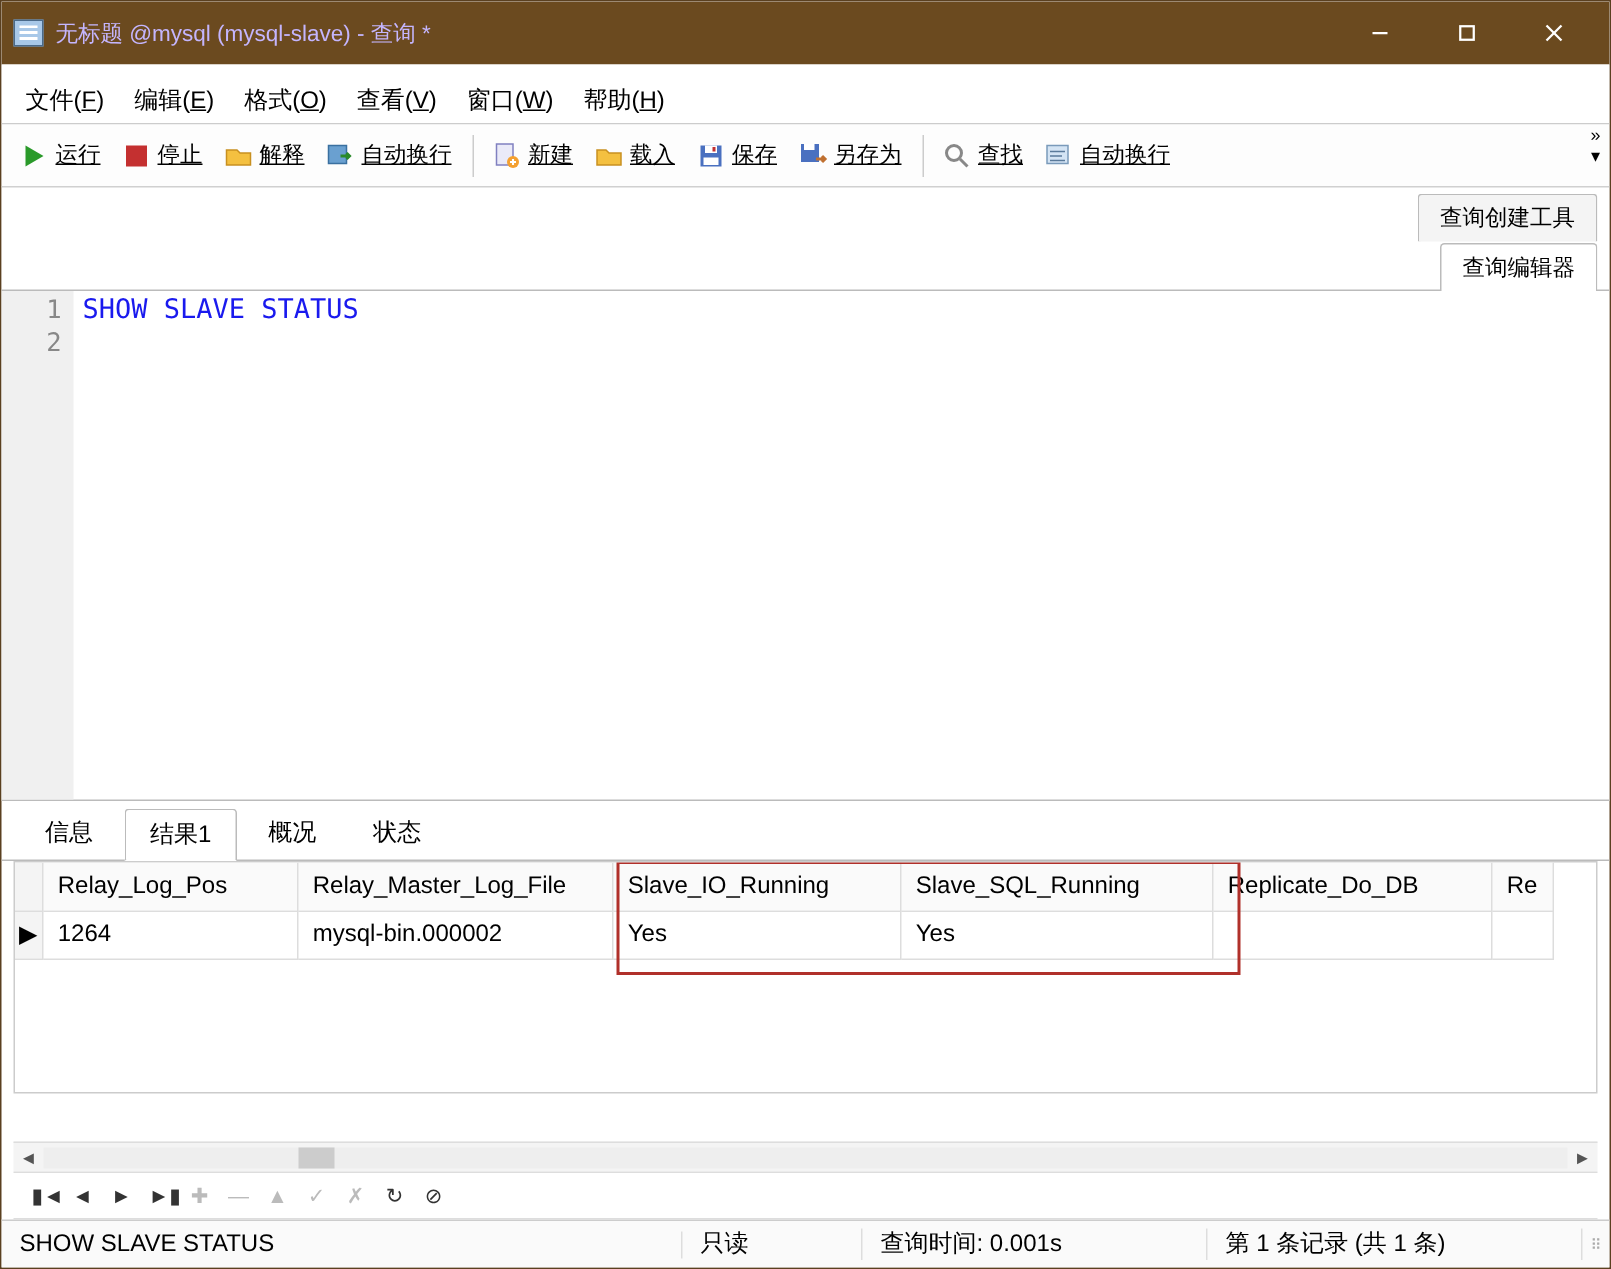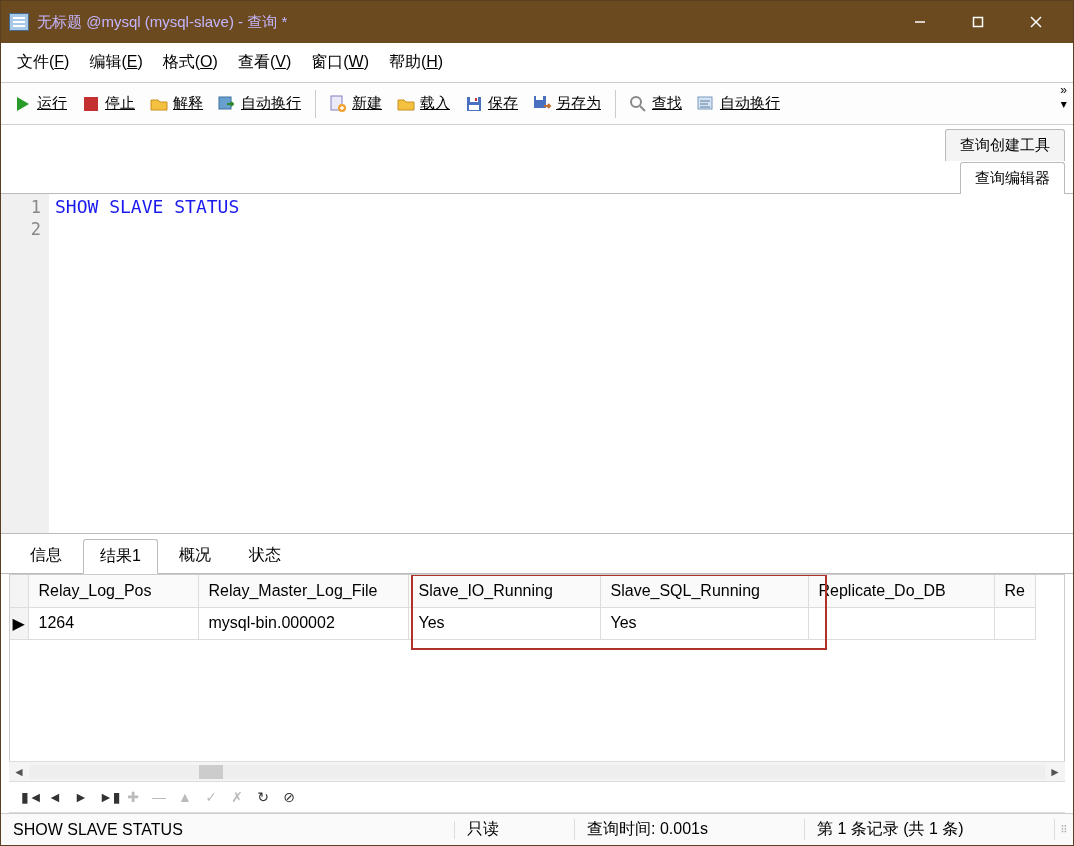--- a/index.html
+++ b/index.html
@@ -3,42 +3,42 @@
 <meta charset="utf-8">
 <style>
 * { box-sizing: border-box; margin: 0; padding: 0; }
 body { font-family: "Microsoft YaHei", Arial, sans-serif; font-size: 14px; background: #fff; width: 1074px; height: 846px; overflow: hidden; display: flex; flex-direction: column; border: 1px solid #5a4020; }
 .titlebar { background: #6b4a1f; color: #c4b5fd; height: 42px; display: flex; align-items: center; padding: 0 8px; }
 .titlebar .app-icon { width: 20px; height: 18px; background: #a8c8e8; border: 1px solid #4a6a8a; margin-right: 8px; position: relative; }
 .titlebar .app-icon::before { content: ""; position: absolute; inset: 3px; background: repeating-linear-gradient(0deg, #fff 0 2px, transparent 2px 4px); }
 .titlebar .title { flex: 1; font-size: 15px; }
 .titlebar .ctrl { width: 58px; height: 40px; display: flex; align-items: center; justify-content: center; color: #fff; cursor: pointer; }
 .titlebar .ctrl svg { width: 12px; height: 12px; }
-.menubar { background: #fff; border-bottom: 1px solid #ccc; height: 40px; display: flex; align-items: center; padding: 0 6px; }
+.menubar { background: #fff; border-bottom: 1px solid #ccc; height: 40px; display: flex; align-items: flex-end; padding: 0 6px; }
 .menubar .mitem { padding: 4px 10px; font-size: 16px; cursor: pointer; }
 .menubar u { text-decoration: underline; }
 .toolbar { background: #fdfdfd; height: 42px; display: flex; align-items: center; padding: 0 6px; border-bottom: 1px solid #d0d0d0; position: relative; }
 .toolbar .tbtn { display: flex; align-items: center; gap: 4px; padding: 3px 6px; margin-right: 2px; cursor: pointer; font-size: 15px; text-decoration: underline; }
 .toolbar .sep { width: 1px; height: 28px; background: #ccc; margin: 0 6px; }
 .toolbar .overflow { position: absolute; right: 6px; top: 2px; display: flex; flex-direction: column; align-items: center; gap: 4px; }
 .toolbar .overflow span { font-size: 12px; line-height: 10px; cursor: pointer; }
 .icon { display: inline-flex; width: 20px; height: 20px; }
 .tabs-upper { display: flex; align-items: flex-end; padding: 4px 6px 0 6px; border-bottom: 1px solid #bbb; background: #fff; flex-direction: column; }
 .tab { padding: 6px 14px 6px 14px; border: 1px solid #bbb; border-bottom: none; margin-right: 2px; font-size: 15px; background: #f4f4f4; cursor: pointer; border-radius: 3px 3px 0 0; }
 .tab.active { background: #fff; position: relative; top: 1px; margin-left: 20px; }
 .editor-wrap { flex: 0 0 340px; display: flex; border-bottom: 1px solid #bbb; background: #fff; }
 .gutter { width: 48px; background: #f0f0f0; color: #888; text-align: right; padding: 2px 8px 2px 2px; font-family: "Consolas", monospace; font-size: 17px; line-height: 22px; }
 .gutter div { height: 22px; }
 .editor { flex: 1; padding: 2px 6px; font-family: "Consolas", monospace; font-size: 18px; line-height: 22px; color: #1a1aee; white-space: pre; }
 .bottom-wrap { flex: 1; display: flex; flex-direction: column; min-height: 0; }
 .btabs { display: flex; align-items: flex-end; padding: 4px 6px 0 12px; border-bottom: 1px solid #bbb; }
 .btab { padding: 6px 16px; border: 1px solid transparent; font-size: 16px; cursor: pointer; margin-right: 4px; }
 .btab.active { border: 1px solid #bbb; border-bottom: 1px solid #fff; background: #fff; position: relative; top: 1px; border-radius: 3px 3px 0 0; }
 .grid-area { flex: 1; overflow: hidden; padding: 0 8px 0 8px; }
-.grid { border: 1px solid #ccc; position: relative; height: 208px; overflow: hidden; }
+.grid { border: 1px solid #ccc; position: relative; height: 155px; overflow: hidden; }
 .grid table { border-collapse: collapse; font-size: 16px; }
 .grid th, .grid td { border-right: 1px solid #ddd; border-bottom: 1px solid #ddd; padding: 6px 10px; text-align: left; background: #fff; vertical-align: middle; height: 32px; }
 .grid th { font-weight: normal; background: #fafafa; }
 .grid .rowhdr { width: 18px; min-width:18px; background: #f4f4f4; text-align: center; padding: 0 2px; }
 .grid .hl { outline: 2px solid #b0302a; outline-offset: -1px; position: absolute; pointer-events: none; }
 .hscroll { height: 20px; display: flex; align-items: center; background: #f4f4f4; border-top: 1px solid #ddd; margin: 0 8px; }
 .hscroll .arrow { width: 20px; text-align: center; cursor: pointer; font-size: 12px; color: #555; }
 .hscroll .track { flex: 1; height: 14px; background: #eee; position: relative; }
 .hscroll .thumb { position: absolute; left: 170px; top: 0; width: 24px; height: 14px; background: #ccc; }
 .nav-row { height: 32px; display: flex; align-items: center; gap: 10px; padding: 0 12px; border-top: 1px solid #ddd; border-bottom: 1px solid #ddd; margin: 0 8px; color: #333; }

